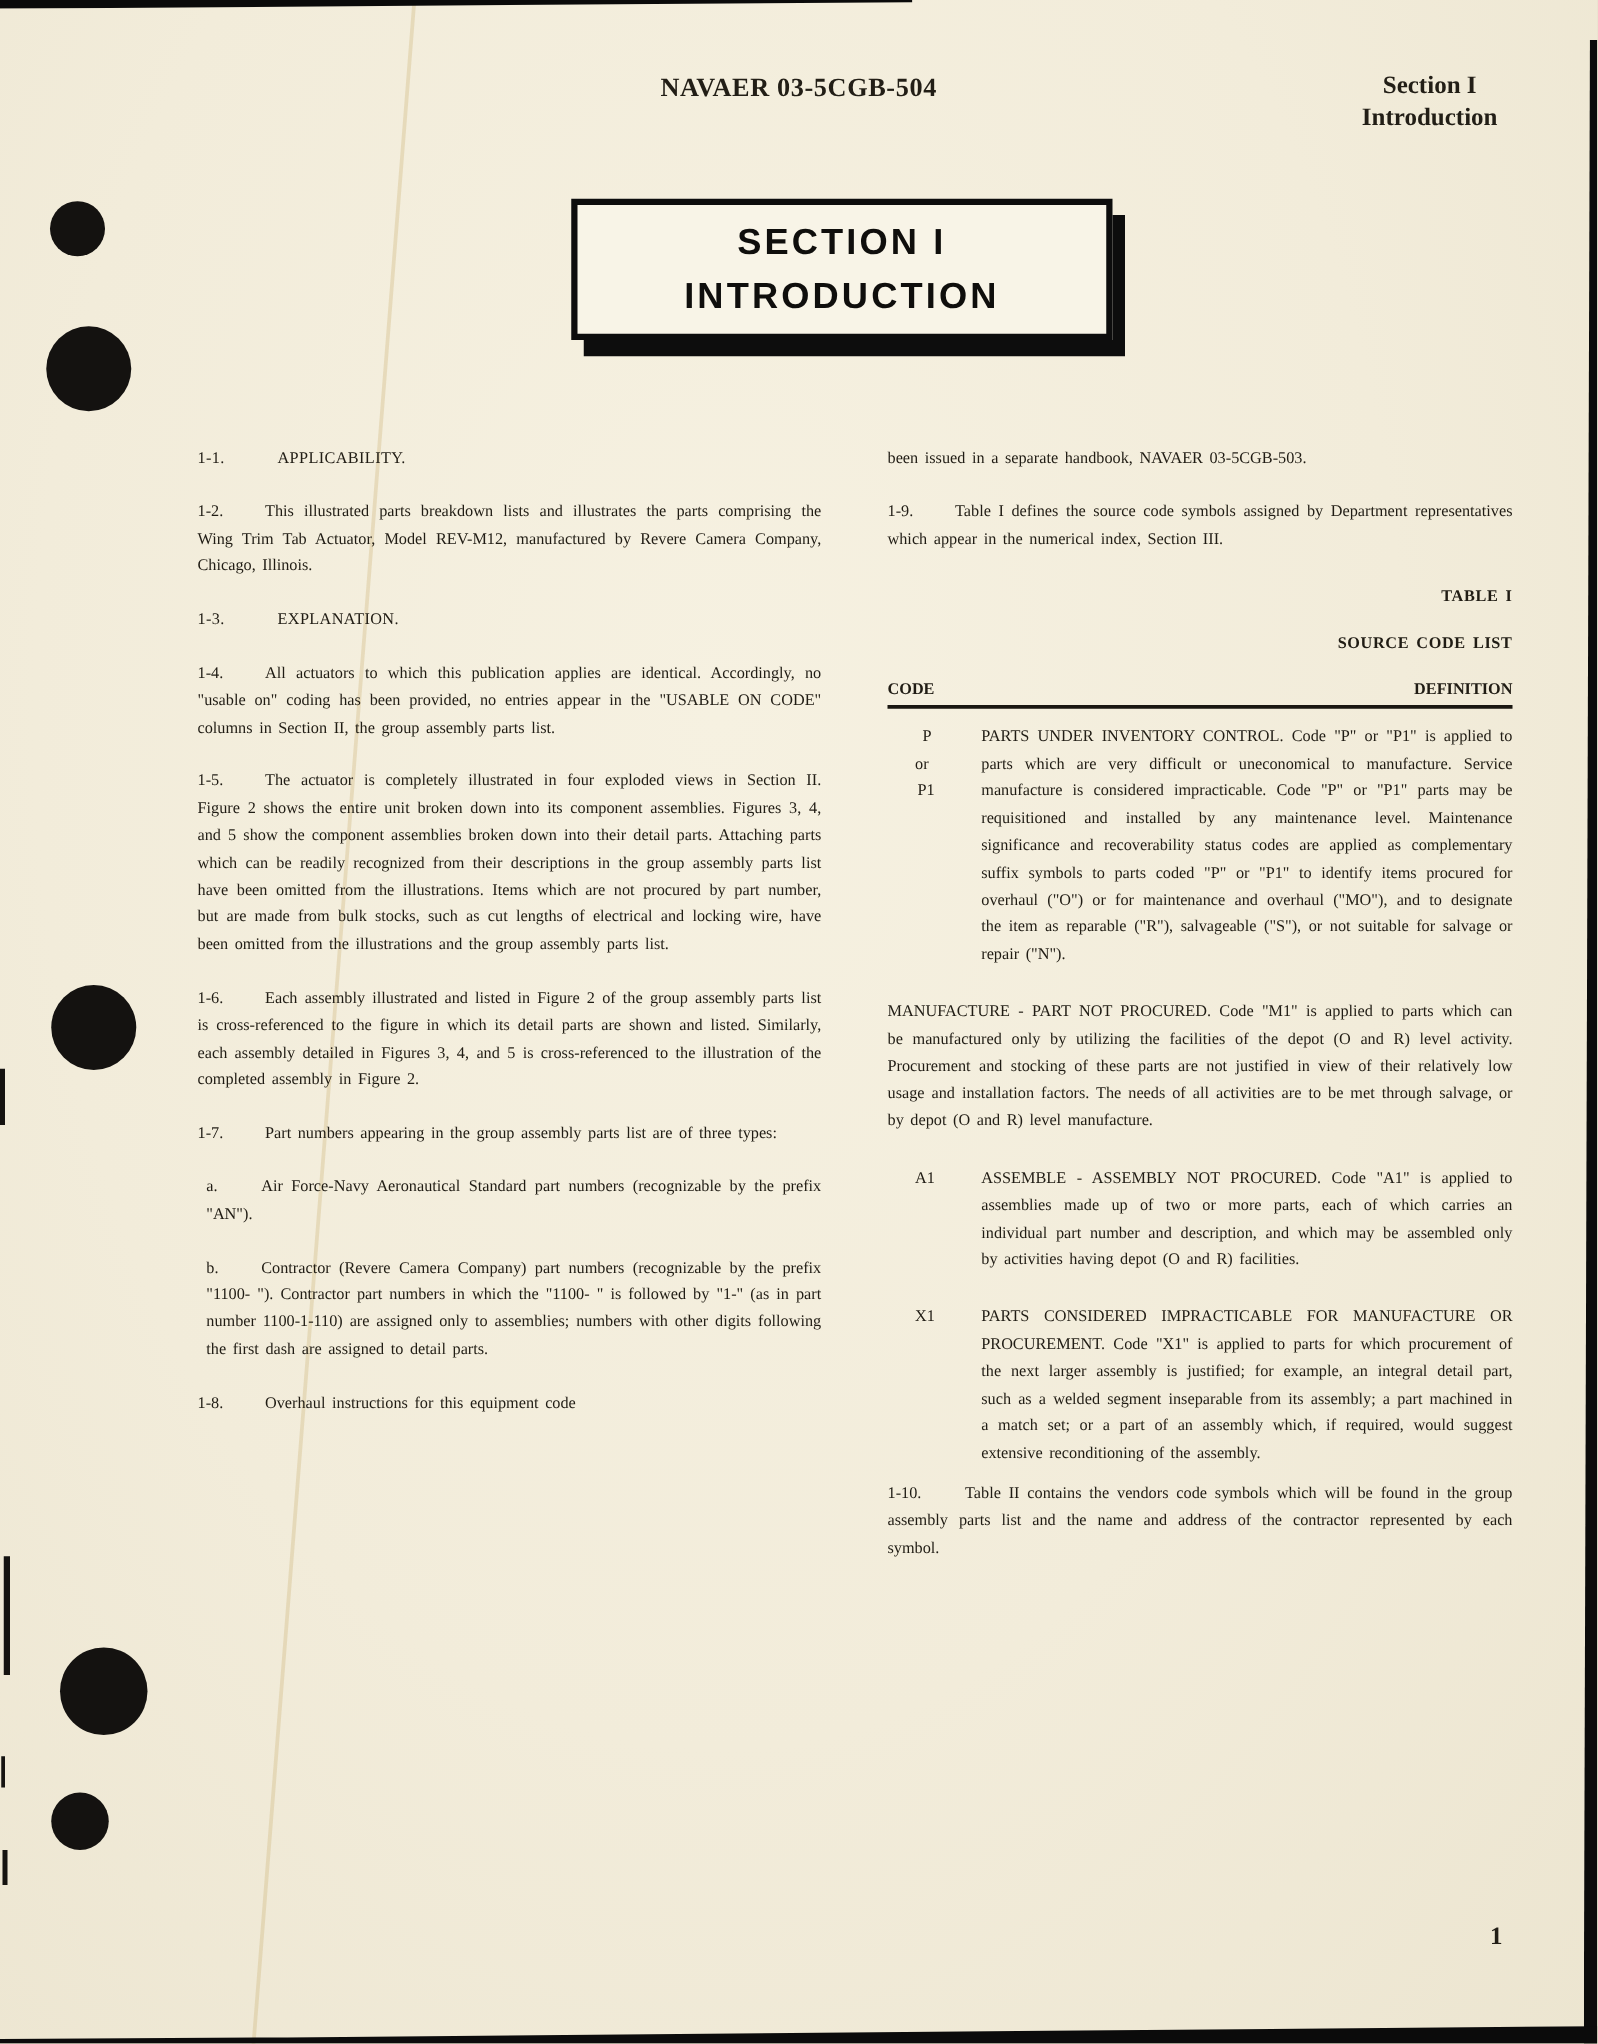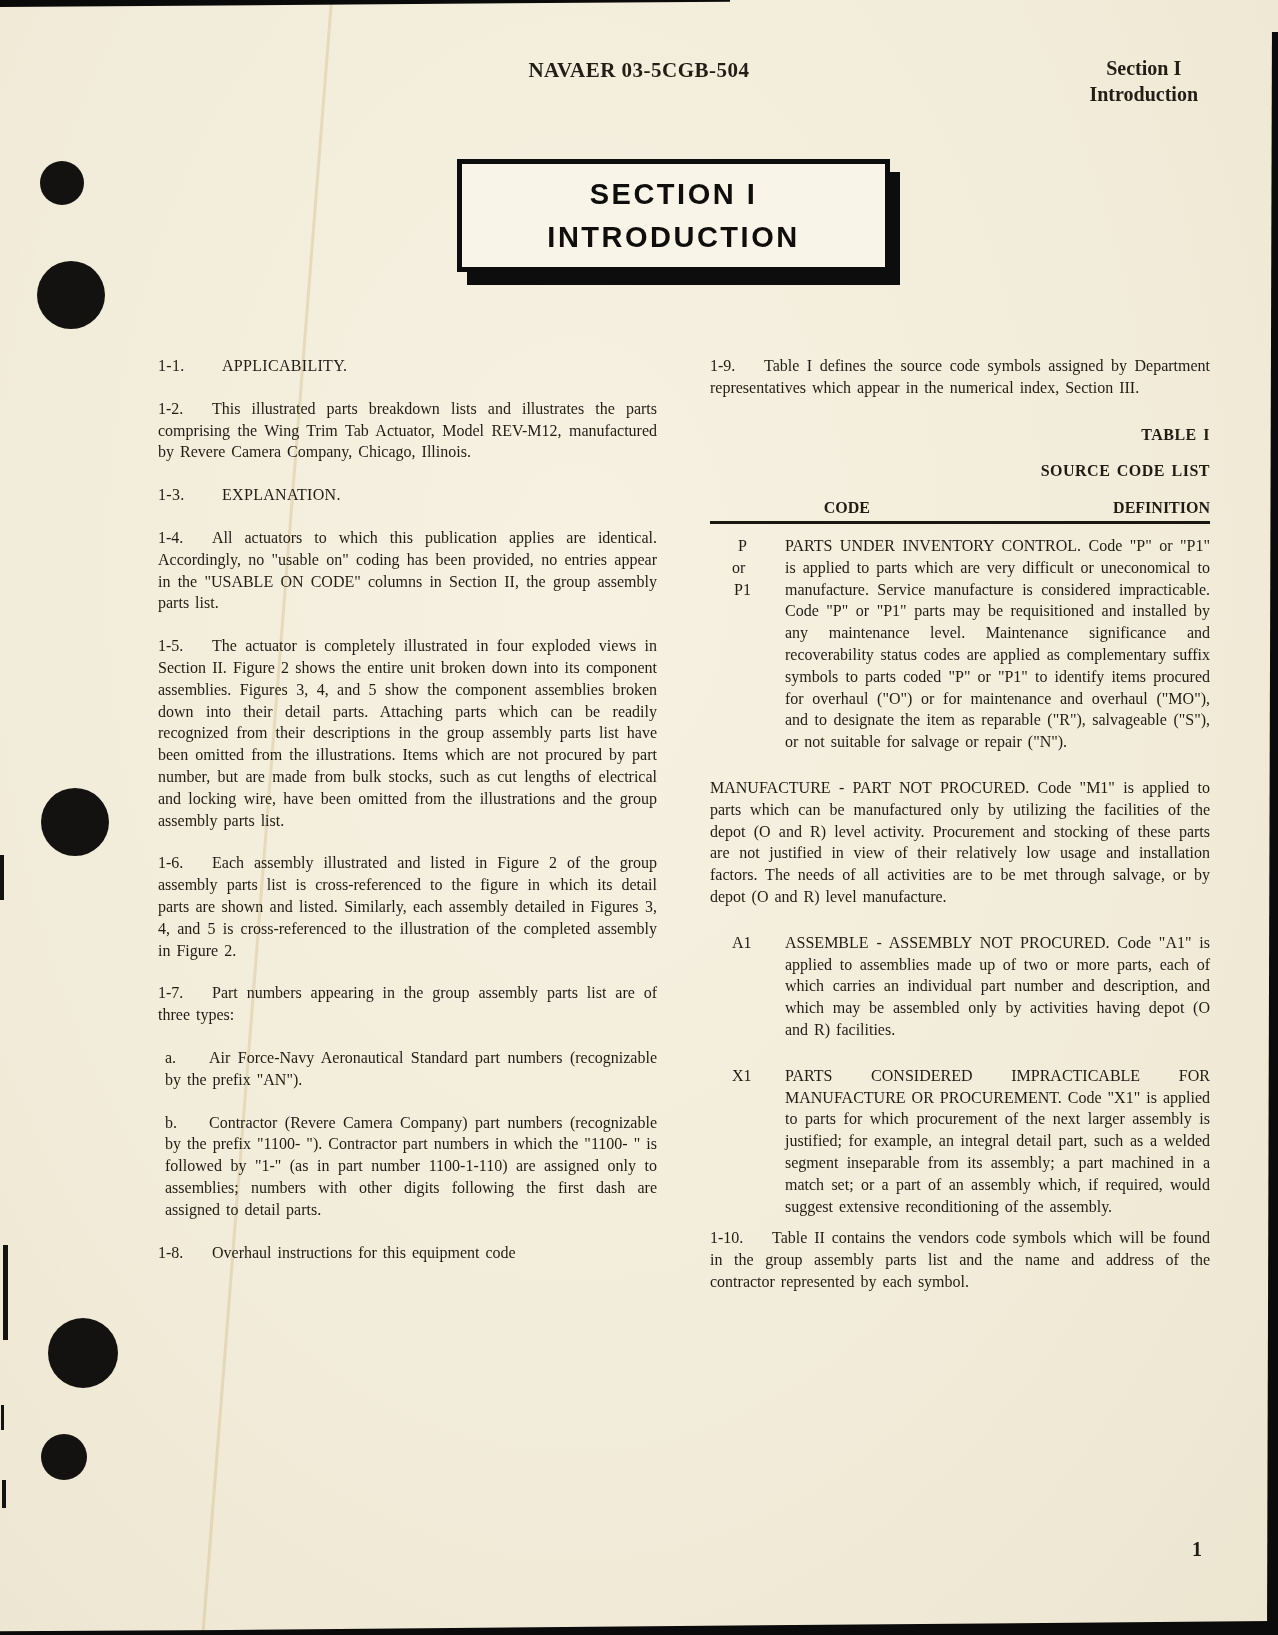--- a/index.html
+++ b/index.html
@@ -51,39 +51,39 @@
     box-shadow:10px 13px 0 0 #0d0d0d;
     display:flex;flex-direction:column;justify-content:center;align-items:center;
     gap:10px;
   }
   .title-box .tb-line{
     font-family:"Liberation Sans", sans-serif;font-weight:bold;
     font-size:29px;letter-spacing:2.5px;color:#0f0e0c;
   }
 
   
-  .col{position:absolute;top:355px;font-size:16px;line-height:21.8px;
+  .col{position:absolute;top:355px;font-size:13px;line-height:21.8px;
     text-align:justify;word-spacing:2px;color:#201c14;}
   .col-left{left:158px;width:499px;}
   .col-right{left:710px;width:500px;}
   .para{margin:0 0 21px 0;}
   .para:last-child{margin-bottom:0;}
   .para .num{display:inline-block;min-width:54px;}
   .para.heading .num{min-width:64px;}
   .para.heading{letter-spacing:0.3px;}
   .para.lettered{padding-left:7px;}
   .para.lettered .num{min-width:44px;}
   .para.p10 .num{min-width:62px;}
 
   
   .tbl-title{text-align:right;margin:25px 0 15px 0;font-weight:bold;letter-spacing:0.5px;}
   .tbl-subtitle{text-align:right;margin:0 0 15px 0;font-weight:bold;letter-spacing:0.5px;}
   .tbl-head{display:flex;border-bottom:3px solid #1a1711;padding-bottom:2px;
     font-weight:bold;margin-bottom:11px;}
-  .tbl-head .th-code{flex:0 0 160px;text-align:right;}
+  .tbl-head .th-code{flex:0 0 160px;text-align:left;}
   .tbl-head .th-def{flex:1;text-align:right;margin-left:65px;}
   .trow{display:flex;margin-bottom:24px;}
   .trow .tcode{flex:0 0 75px;box-sizing:border-box;padding-left:28px;
     text-align:left;line-height:21.8px;}
   .trow .tdef{flex:1;text-align:justify;}
 
   .page-number{position:absolute;left:1192px;top:1538px;font-size:20px;font-weight:bold;}
 </style>
 </head>
 <body>
@@ -115,20 +115,21 @@
   <div class="para"><span class="num">1-4.</span><span>All actuators to which this publication applies are identical.  Accordingly, no "usable on" coding has been provided, no entries appear in the "USABLE ON CODE" columns in Section II, the group assembly parts list.</span></div>
   <div class="para"><span class="num">1-5.</span><span>The actuator is completely illustrated in four exploded views in Section II.  Figure 2 shows the entire unit broken down into its component assemblies.  Figures 3, 4, and 5 show the component assemblies broken down into their detail parts.  Attaching parts which can be readily recognized from their descriptions in the group assembly parts list have been omitted from the illustrations.  Items which are not procured by part number, but are made from bulk stocks, such as cut lengths of electrical and locking wire, have been omitted from the illustrations and the group assembly parts list.</span></div>
   <div class="para"><span class="num">1-6.</span><span>Each assembly illustrated and listed in Figure 2 of the group assembly parts list is cross-referenced to the figure in which its detail parts are shown and listed.  Similarly, each assembly detailed in Figures 3, 4, and 5 is cross-referenced to the illustration of the completed assembly in Figure 2.</span></div>
   <div class="para"><span class="num">1-7.</span><span>Part numbers appearing in the group assembly parts list are of three types:</span></div>
   <div class="para lettered"><span class="num">a.</span><span>Air Force-Navy Aeronautical Standard part numbers (recognizable by the prefix "AN").</span></div>
   <div class="para lettered"><span class="num">b.</span><span>Contractor (Revere Camera Company) part numbers (recognizable by the prefix "1100- "). Contractor part numbers in which the "1100- " is followed by "1-" (as in part number 1100-1-110) are assigned only to assemblies; numbers with other digits following the first dash are assigned to detail parts.</span></div>
   <div class="para"><span class="num">1-8.</span><span>Overhaul instructions for this equipment code</span></div>
 </div>
 
 <div class="col col-right">
+  <div class="para">been issued in a separate handbook, NAVAER 03-5CGB-503.</div>
   <div class="para"><span class="num">1-9.</span><span>Table I defines the source code symbols assigned by Department representatives which appear in the numerical index, Section III.</span></div>
 
   <div class="tbl-title">TABLE I</div>
   <div class="tbl-subtitle">SOURCE CODE LIST</div>
 
   <div class="tbl-head">
     <div class="th-code">CODE</div>
     <div class="th-def">DEFINITION</div>
   </div>
 

